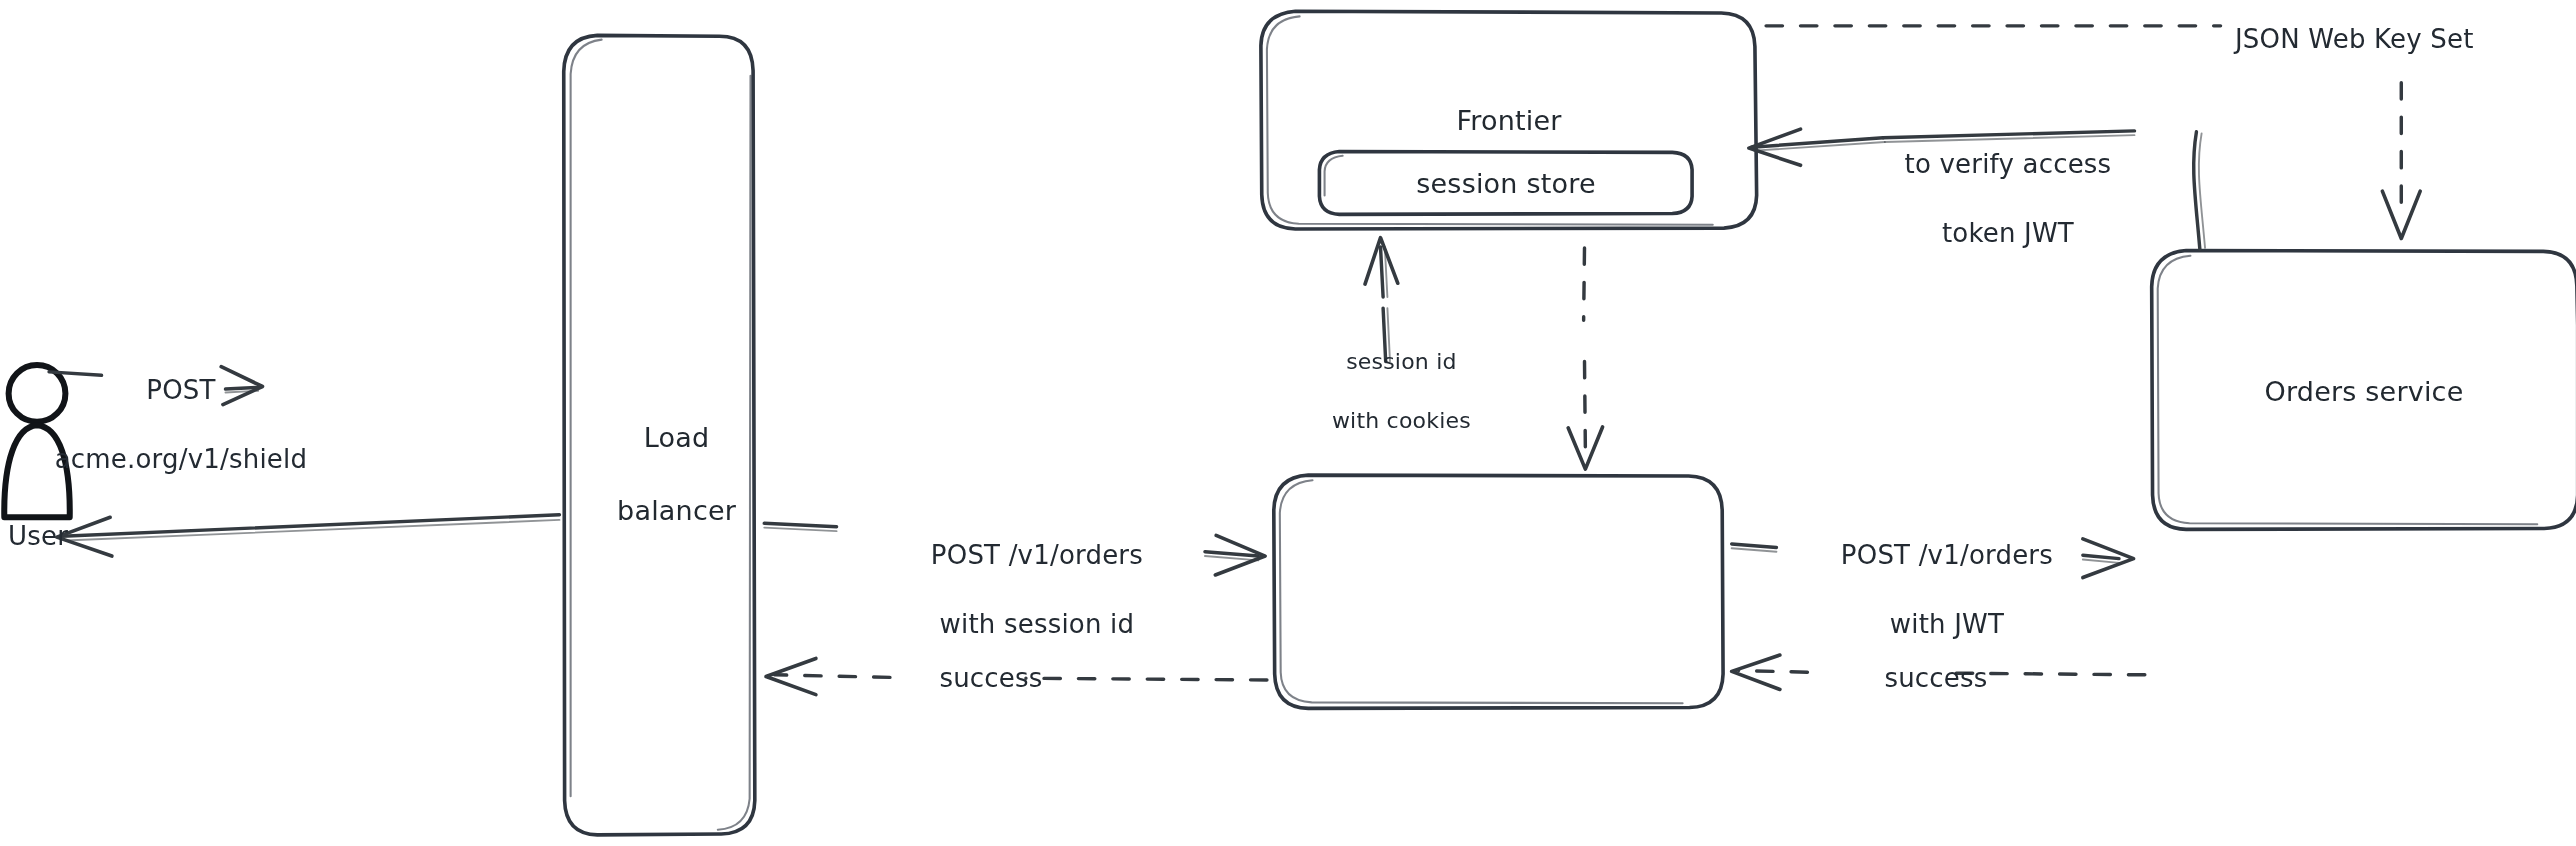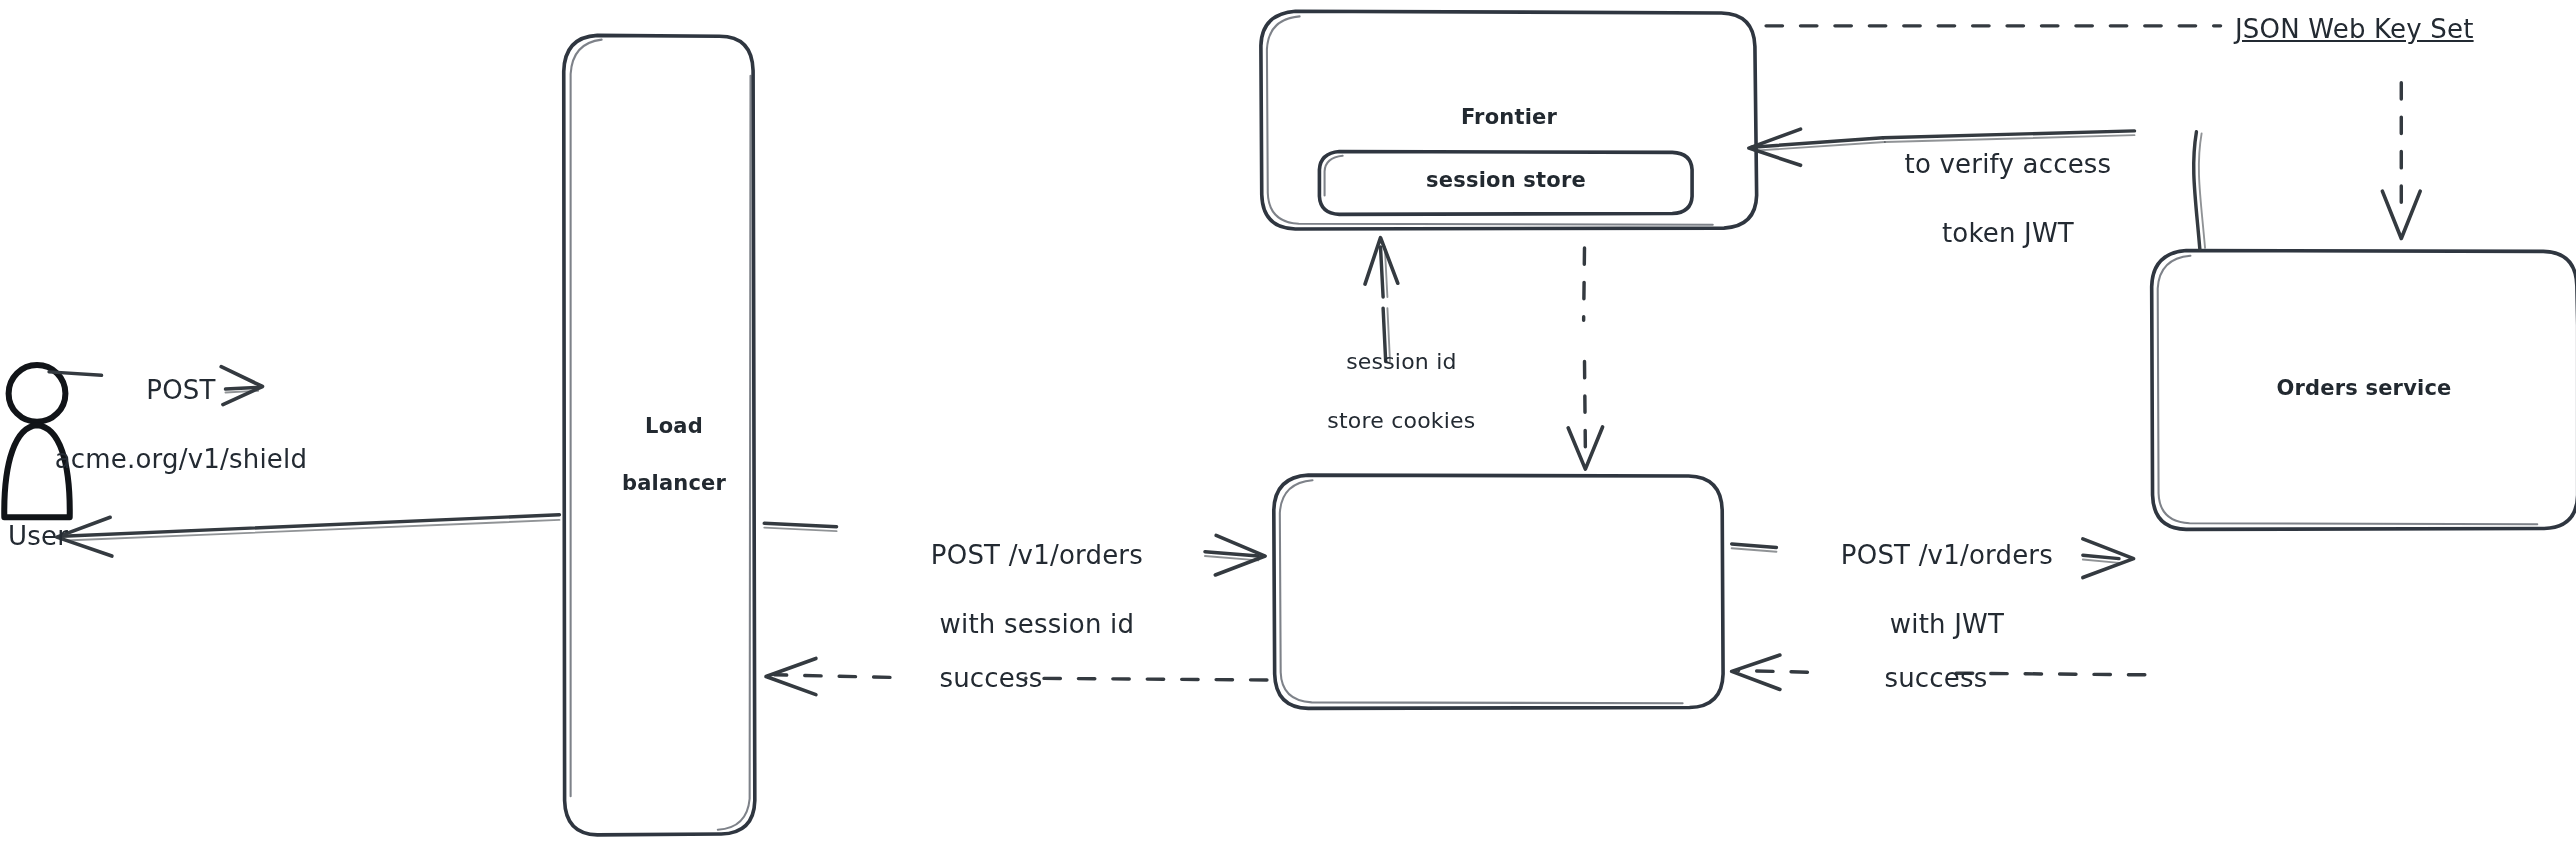--- a/index.html
+++ b/index.html
@@ -92,24 +92,23 @@
     color: #232a32;
     font-family: "DejaVu Sans", sans-serif;
     font-size: 26px;
     line-height: 1.33;
     white-space: pre;
     letter-spacing: 0.2px;
     pointer-events: none;
   }
   .lbl.center { text-align: center; transform: translateX(-50%); }
   .lbl.node-title {
-    font-size: 21px;
+    font-size: 27px;
     line-height: 1.35;
     color: #222930;
-    font-weight: bold;
   }
   .lbl.small { font-size: 22px; }
 </style>
 </head>
 <body>
 
 <div id="diagram-root">
 
   <svg id="scene" viewBox="0 0 2993 984">
     <defs>
@@ -253,26 +252,26 @@
 
   <div class="lbl center" style="left:1930px; top:503px;">
     <span>POST /v1/orders</span><br>
     <span>with JWT</span>
   </div>
 
   <div class="lbl center" style="left:1936px; top:661px;">success</div>
 
   <div class="lbl center small" style="left:1387px; top:318px;">
     <span>session id</span><br>
-    <span>store cookies</span>
+    <span>with cookies</span>
   </div>
 
 
   <div class="lbl center" style="left:1991px; top:43px;">
     <br>
     <span>to verify access</span><br>
     <span>token JWT</span>
   </div>
 
-  <div class="lbl" style="left:2235px; top:12px;text-decoration:underline;">JSON Web Key Set</div>
+  <div class="lbl" style="left:2235px; top:22px;">JSON Web Key Set</div>
 
 </div>
 
 
 </body></html>

